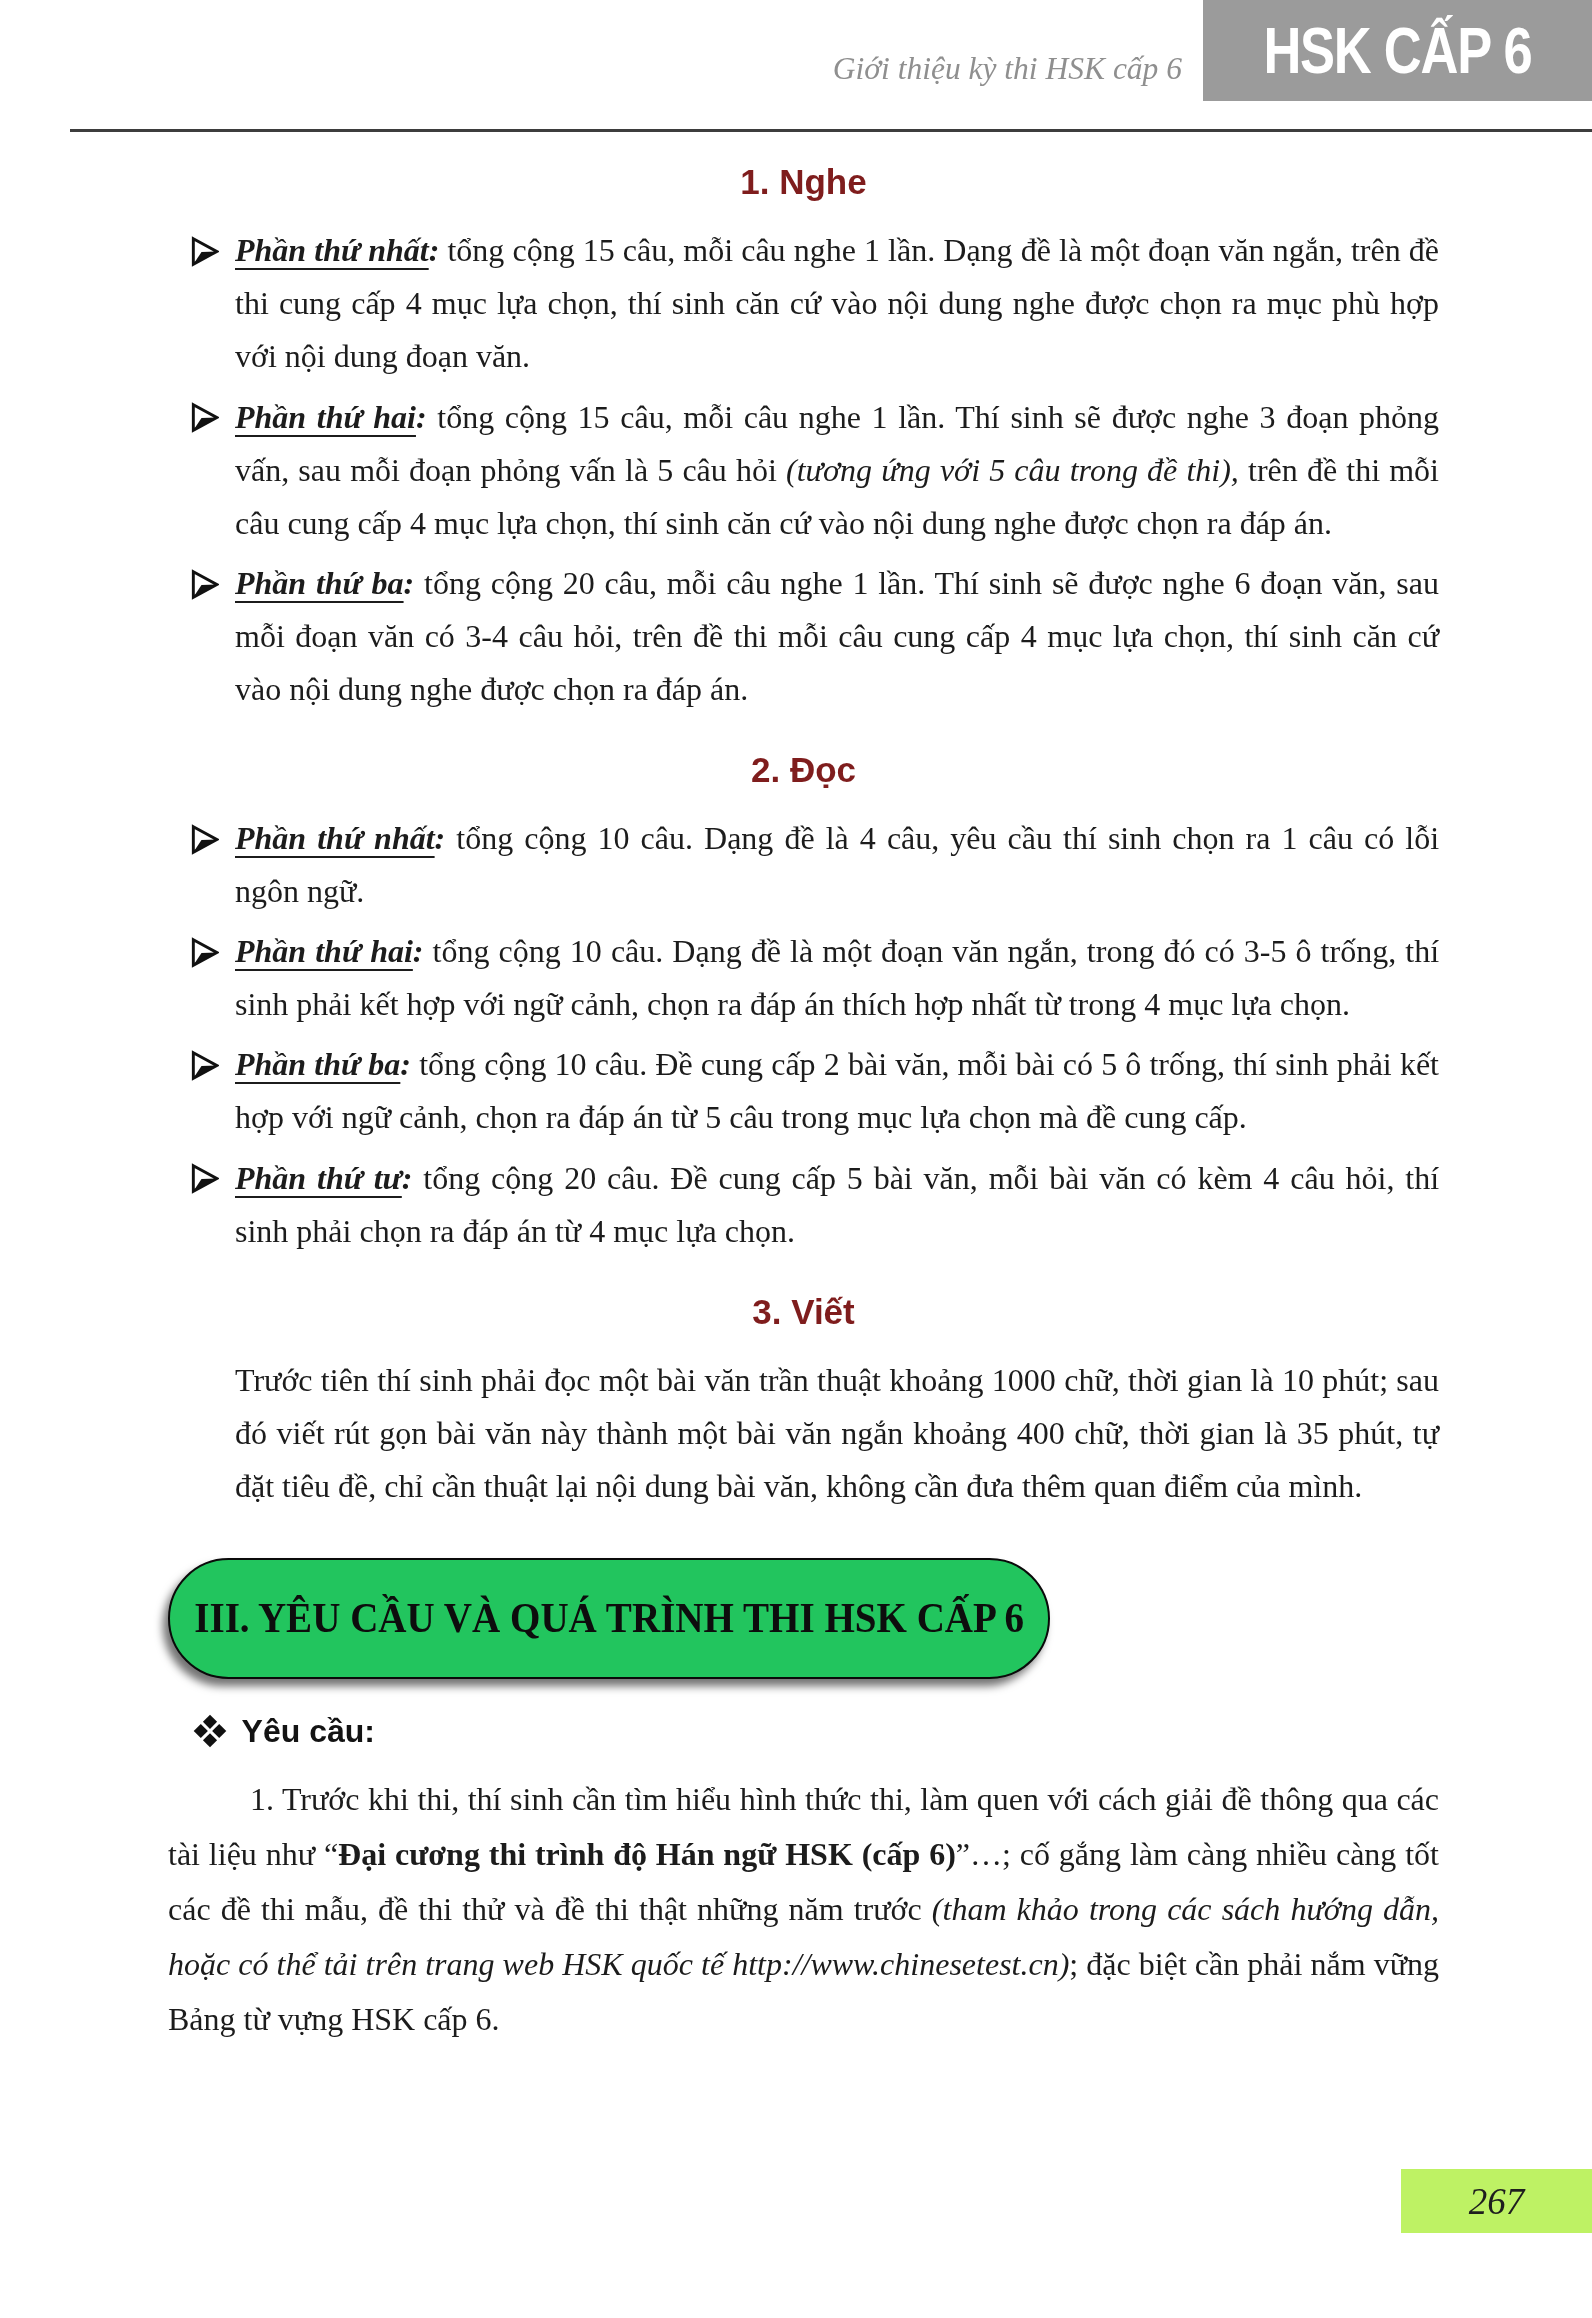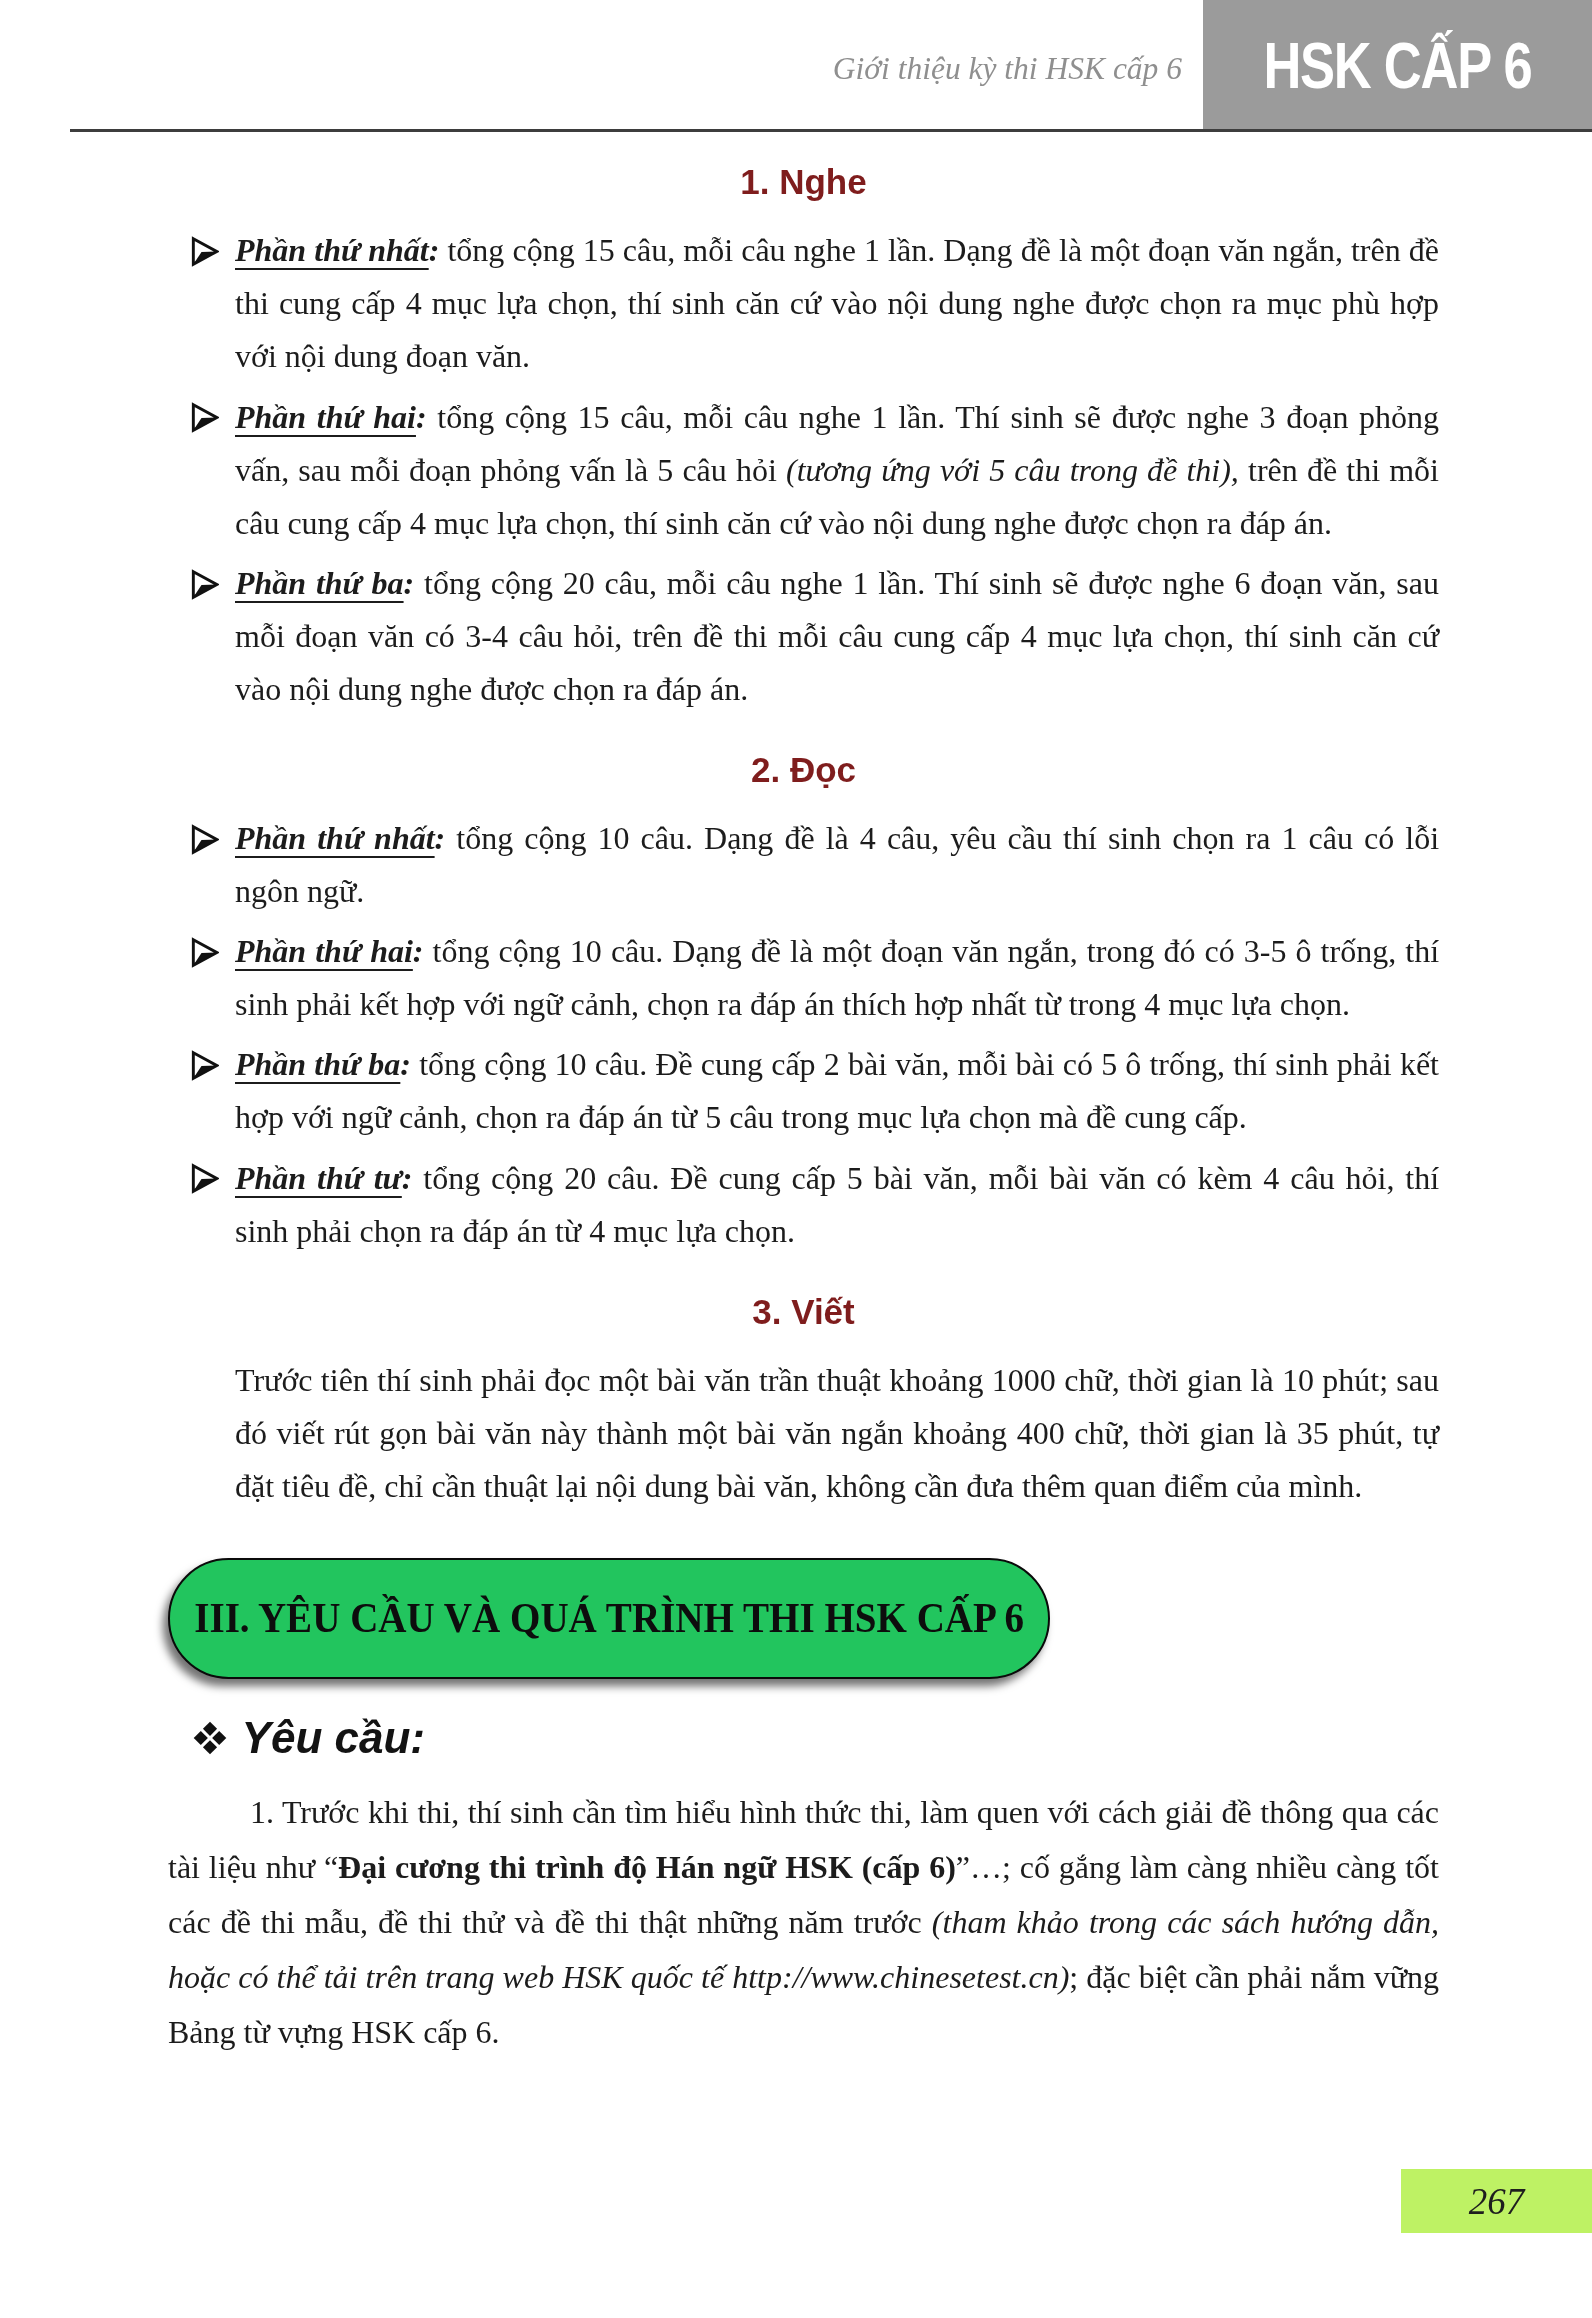--- a/index.html
+++ b/index.html
@@ -3,21 +3,21 @@
 <meta charset="utf-8">
 <style>
   html,body{margin:0;padding:0;}
   body{
     width:1592px;height:2319px;position:relative;background:#ffffff;
     font-family:"Liberation Serif","DejaVu Serif",serif;
     color:#1c1c1c;overflow:hidden;
   }
   
   .header-badge{
-    position:absolute;left:1203px;top:0;width:389px;height:132px;
+    position:absolute;left:1203px;top:0;width:389px;height:101px;
     background:#9b9b9b;display:flex;align-items:center;justify-content:center;
   }
   .header-badge span{
     color:#ffffff;font-family:"Liberation Sans","DejaVu Sans",sans-serif;
     font-weight:bold;font-size:64px;white-space:nowrap;
     transform:scaleX(0.82);letter-spacing:-1.5px;
   }
   .running-title{
     position:absolute;right:410px;top:51px;
     font-size:31.5px;color:#8f8f8f;white-space:nowrap;font-style:italic;
@@ -60,21 +60,21 @@
     display:flex;align-items:center;justify-content:center;
   }
   .banner span{
     font-weight:bold;font-size:42px;white-space:nowrap;color:#0d0d0d;
     transform:scaleX(0.93);letter-spacing:0px;
   }
   
   .req-heading{
     margin:34px 0 0 25px;display:flex;align-items:center;gap:14.6px;
     font-family:"Liberation Sans","DejaVu Sans",sans-serif;
-    font-weight:bold;font-size:44px;color:#131313;font-style:italic;
+    font-weight:bold;font-size:32px;color:#131313;
   }
   .diamond-icon{width:34px;height:34px;display:block;}
   .req-para{
     margin:22px 0 0 0;text-align:justify;font-size:32px;line-height:55px;
     text-indent:82px;
   }
   
   .page-number-box{
     position:absolute;left:1401px;top:2169px;width:191px;height:64px;
     background:#bef264;display:flex;align-items:center;justify-content:center;

